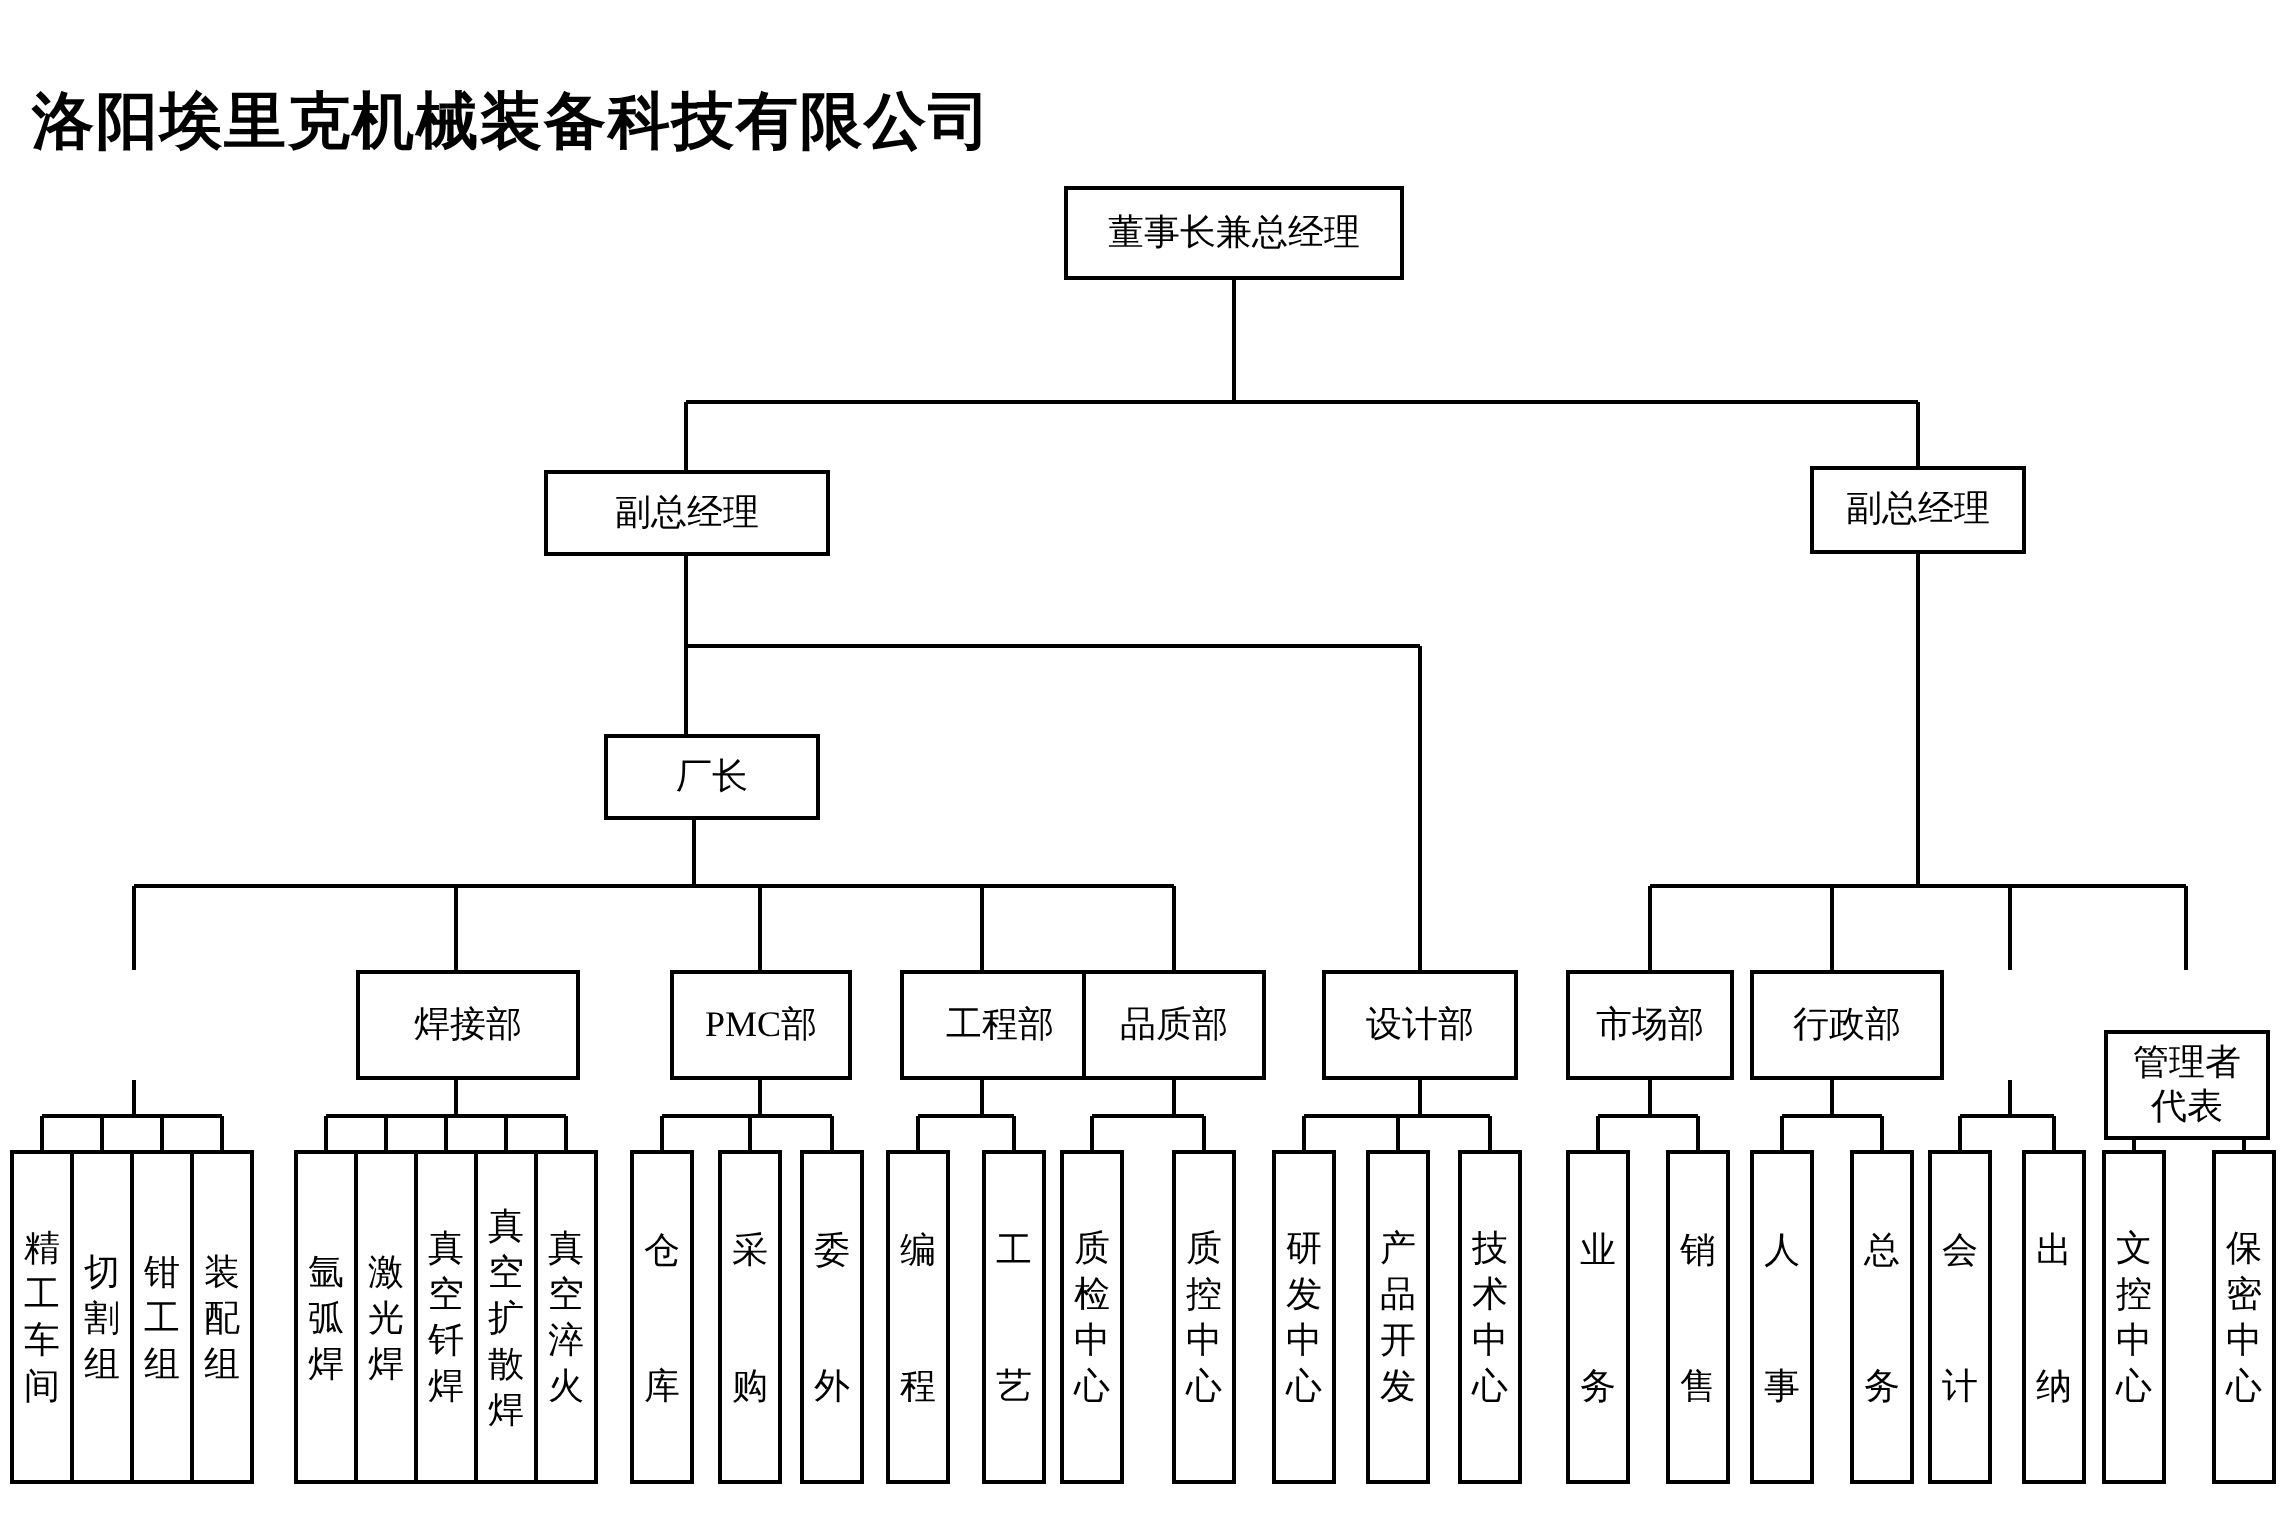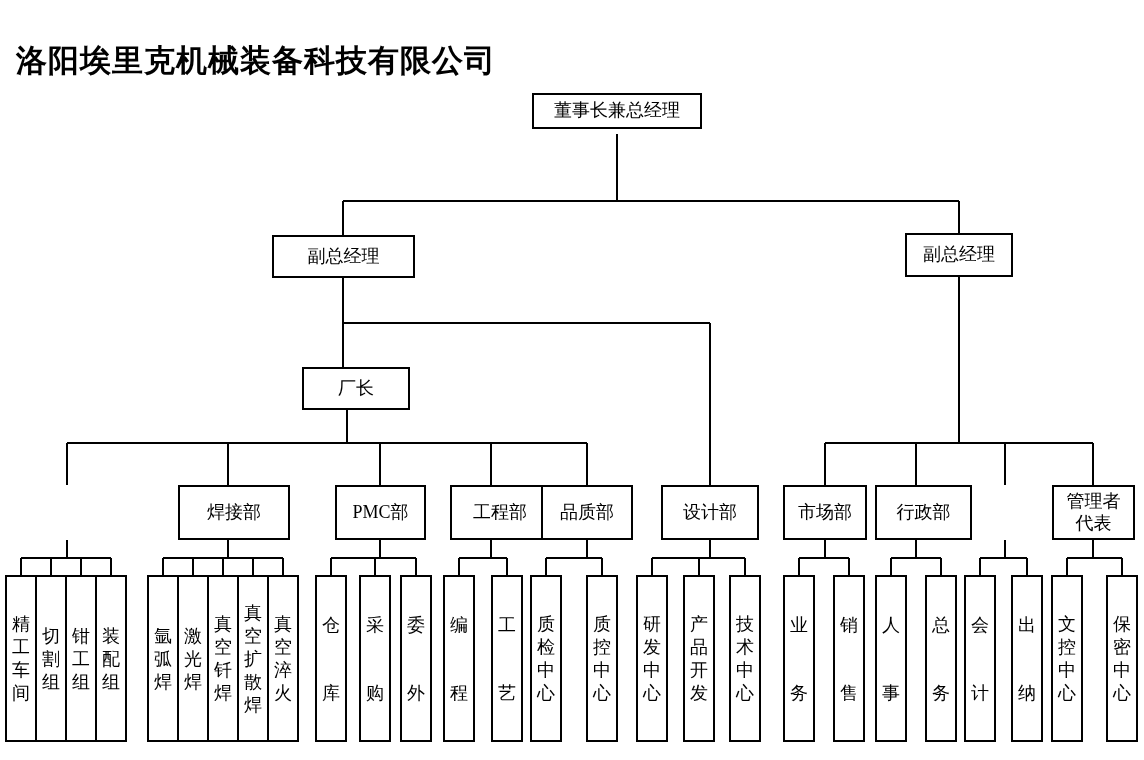--- a/index.html
+++ b/index.html
@@ -30,21 +30,21 @@
     border: 2px solid #000000;
     background: #ffffff;
     display: flex;
     align-items: center;
     justify-content: center;
     font-size: 18px;
     text-align: center;
     line-height: 1.2;
   }
   .dept { top: 485px; height: 55px; }
-  .narrow { padding: 0 10px; }
+  .narrow { padding: 0 10px; margin-top: 30px; }
   .leaf {
     top: 575px;
     width: 32px;
     height: 167px;
     flex-direction: column;
   }
   .vchars span { display: block; line-height: 1; margin-top: 5px; }
   .vchars span:first-child { margin-top: 0; }
   
   .vchars span:first-child:nth-last-child(2) + span { margin-top: 50px; }
@@ -77,21 +77,21 @@
       M491 540 V558 M459 558 H507 M459 558 V575 M507 558 V575
       M587 540 V558 M546 558 H602 M546 558 V575 M602 558 V575
       M710 540 V558 M652 558 H745 M652 558 V575 M699 558 V575 M745 558 V575
       M825 540 V558 M799 558 H849 M799 558 V575 M849 558 V575
       M916 540 V558 M891 558 H941 M891 558 V575 M941 558 V575
       M1005 540 V558 M980 558 H1027 M980 558 V575 M1027 558 V575
       M1093 540 V558 M1067 558 H1122 M1067 558 V575 M1122 558 V575
     "></path>
   </svg>
 
-  <div class="box" style="left:532px; top:93px; width:170px; height:36px">董事长兼总经理</div>
+  <div class="box" style="left:532px; top:93px; width:170px; height:47px">董事长兼总经理</div>
   <div class="box" style="left:272px; top:235px; width:143px; height:43px">副总经理</div>
   <div class="box" style="left:905px; top:233px; width:108px; height:44px">副总经理</div>
   <div class="box" style="left:302px; top:367px; width:108px; height:43px">厂长</div>
 
   <div class="box dept" style="left:178px; width:112px">焊接部</div>
   <div class="box dept" style="left:335px; width:91px">PMC部</div>
   <div class="box dept" style="left:450px; width:100px">工程部</div>
   <div class="box dept" style="left:541px; width:92px">品质部</div>
   <div class="box dept" style="left:661px; width:98px">设计部</div>
   <div class="box dept" style="left:783px; width:84px">市场部</div>

